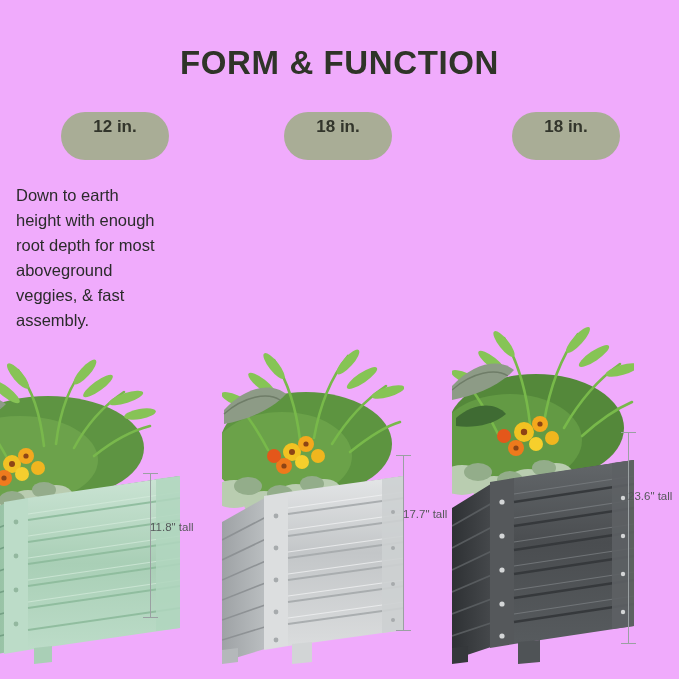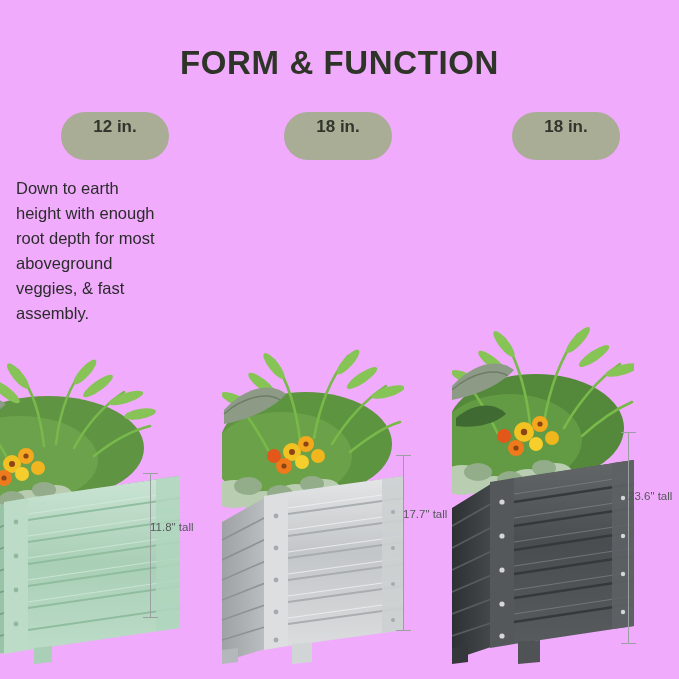--- a/index.html
+++ b/index.html
@@ -69,20 +69,21 @@
   }
   .col-1 .badge { margin-left: 45px; }
   .col-2 .badge { margin-left: 52px; }
   .col-3 .badge { margin-left: 54px; }
 
   .body-text {
     font-size: 16.5px;
     line-height: 25px;
     color: #2b2b2b;
     white-space: pre-line;
+    margin-top: 7px;
   }
 
   
   .stage {
     position: absolute;
     left: 0;
     top: 0;
     width: 679px;
     height: 679px;
     pointer-events: none;

